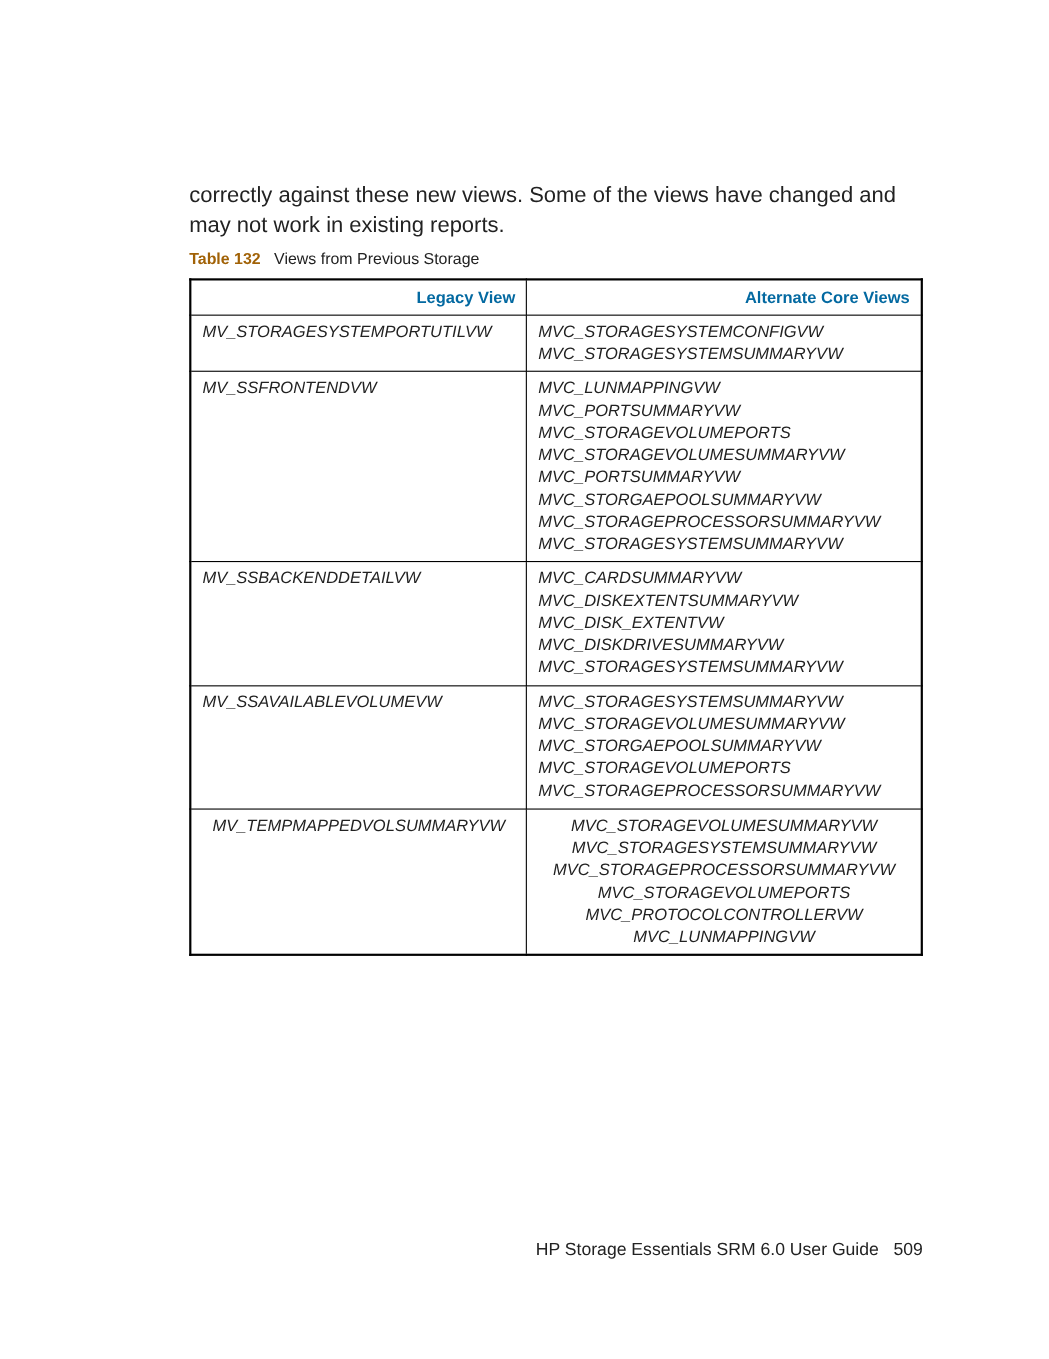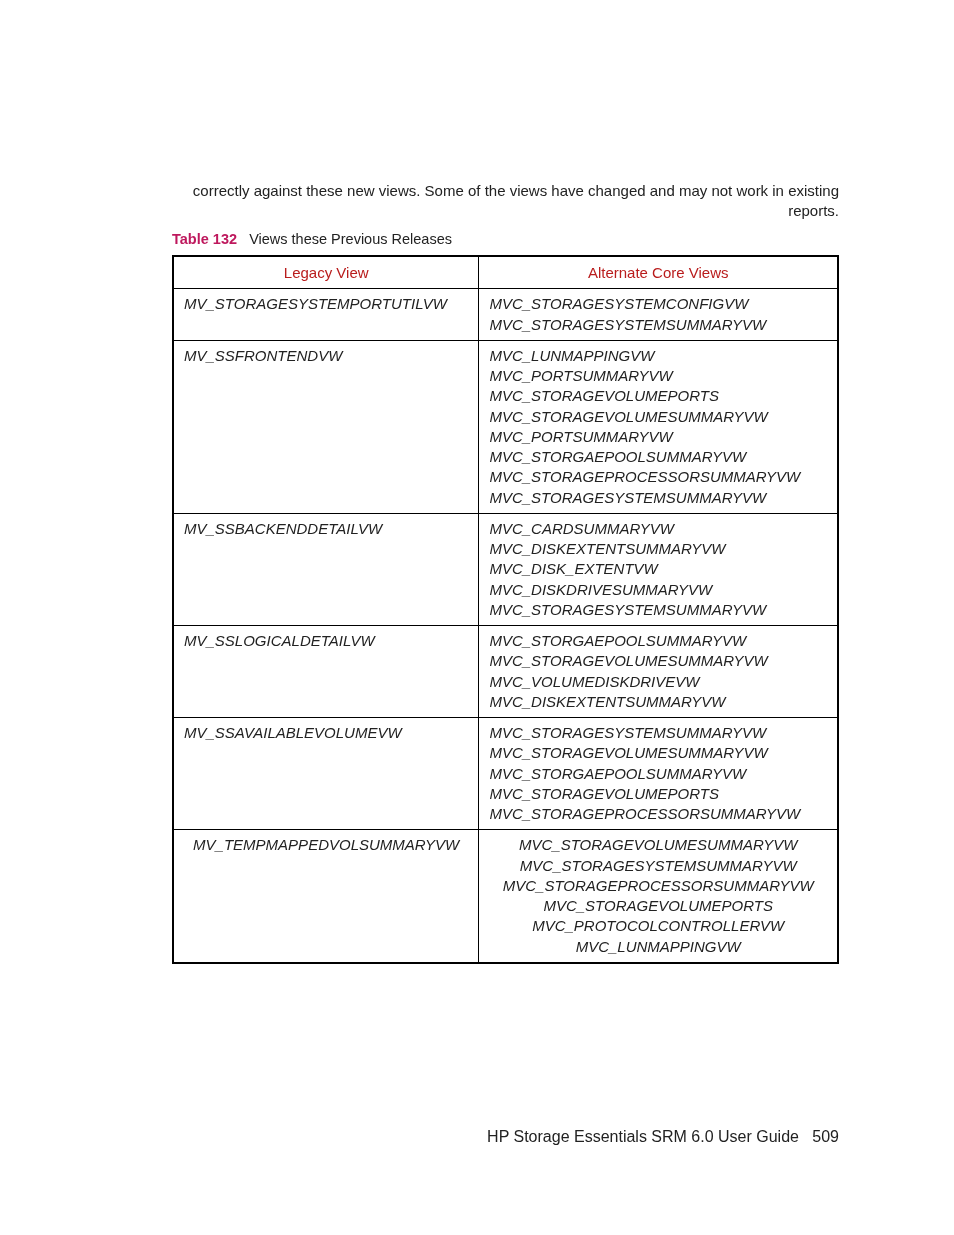--- a/index.html
+++ b/index.html
@@ -10,41 +10,40 @@
     background: #fff;
     color: #222;
     font-size: 15px;
     line-height: 1.35;
     width: 954px;
   }
   .page {
     padding: 165px 115px 0 172px;
   }
   .intro {
-    margin: 16px 0 8px 0;
-    font-size: 15px;
-    text-align: right;
+    margin: 0 0 8px 0;
+    font-size: 20px;
   }
   .table-caption {
     margin: 0 0 6px 0;
     font-size: 14.5px;
   }
   .table-caption .num {
-    color: #be185d;
+    color: #a16207;
     font-weight: bold;
   }
   table {
     border-collapse: collapse;
     width: 100%;
     border: 2px solid #000;
   }
   th {
-    text-align: center;
-    font-weight: normal;
-    color: #b91c1c;
+    text-align: right;
+    font-weight: bold;
+    color: #0369a1;
     font-size: 15px;
     padding: 6px 10px 5px 10px;
     border-bottom: 1px solid #000;
     border-right: 1px solid #000;
     vertical-align: top;
   }
   th:last-child { border-right: none; }
   td {
     padding: 5px 10px 5px 10px;
     vertical-align: top;
@@ -66,21 +65,21 @@
     color: #222;
   }
 </style>
 </head>
 <body>
 
 <div class="page">
   <p class="intro">correctly against these new views. Some of the views have changed and may not work in existing reports.</p>
 
   <p class="table-caption">
-    <span class="num">Table 132</span>&nbsp;&nbsp;&nbsp;<span>Views these Previous Releases</span>
+    <span class="num">Table 132</span>&nbsp;&nbsp;&nbsp;<span>Views from Previous Storage</span>
   </p>
 
   <table>
     <colgroup>
         <col class="col-legacy">
         <col class="col-alt">
       </colgroup>
     <thead>
       <tr>
         <th>Legacy View</th>
@@ -112,29 +111,20 @@
           <td>MV_SSBACKENDDETAILVW</td>
           <td>
             <span class="alt-line">MVC_CARDSUMMARYVW</span>
             <span class="alt-line">MVC_DISKEXTENTSUMMARYVW</span>
             <span class="alt-line">MVC_DISK_EXTENTVW</span>
             <span class="alt-line">MVC_DISKDRIVESUMMARYVW</span>
             <span class="alt-line">MVC_STORAGESYSTEMSUMMARYVW</span>
           </td>
         </tr>
         <tr>
-          <td>MV_SSLOGICALDETAILVW</td>
-          <td>
-            <span class="alt-line">MVC_STORGAEPOOLSUMMARYVW</span>
-            <span class="alt-line">MVC_STORAGEVOLUMESUMMARYVW</span>
-            <span class="alt-line">MVC_VOLUMEDISKDRIVEVW</span>
-            <span class="alt-line">MVC_DISKEXTENTSUMMARYVW</span>
-          </td>
-        </tr>
-        <tr>
           <td>MV_SSAVAILABLEVOLUMEVW</td>
           <td>
             <span class="alt-line">MVC_STORAGESYSTEMSUMMARYVW</span>
             <span class="alt-line">MVC_STORAGEVOLUMESUMMARYVW</span>
             <span class="alt-line">MVC_STORGAEPOOLSUMMARYVW</span>
             <span class="alt-line">MVC_STORAGEVOLUMEPORTS</span>
             <span class="alt-line">MVC_STORAGEPROCESSORSUMMARYVW</span>
           </td>
         </tr>
         <tr>

